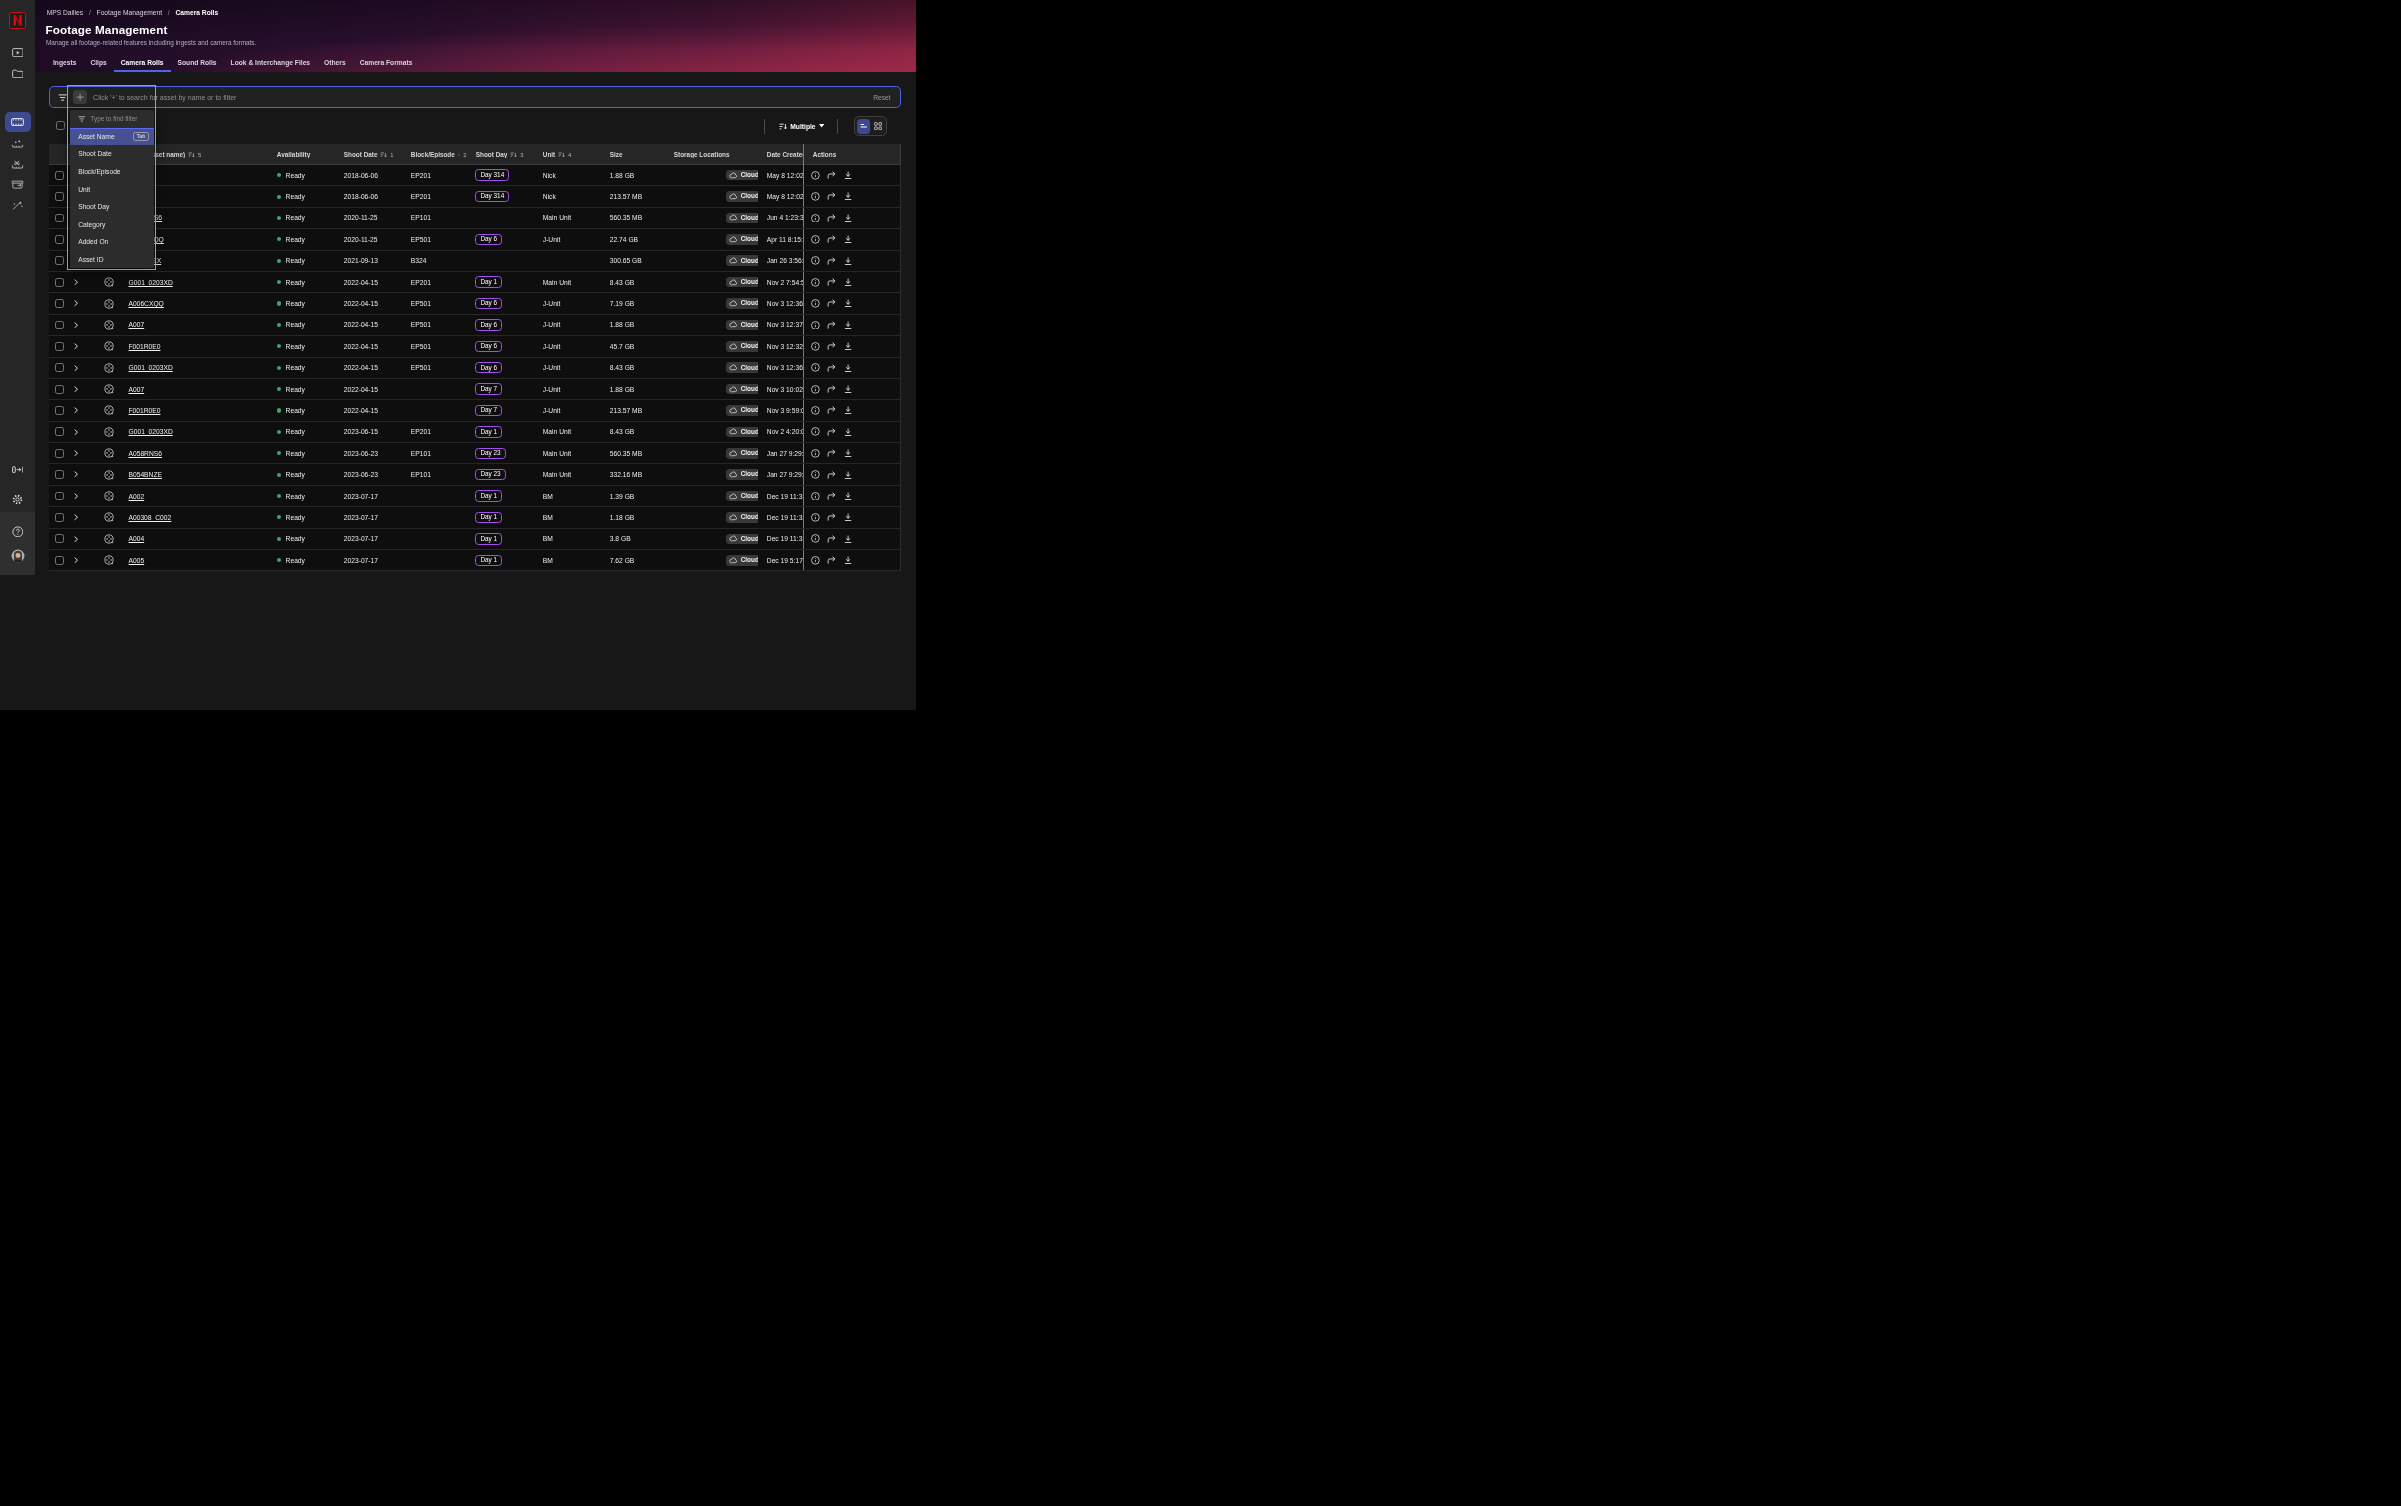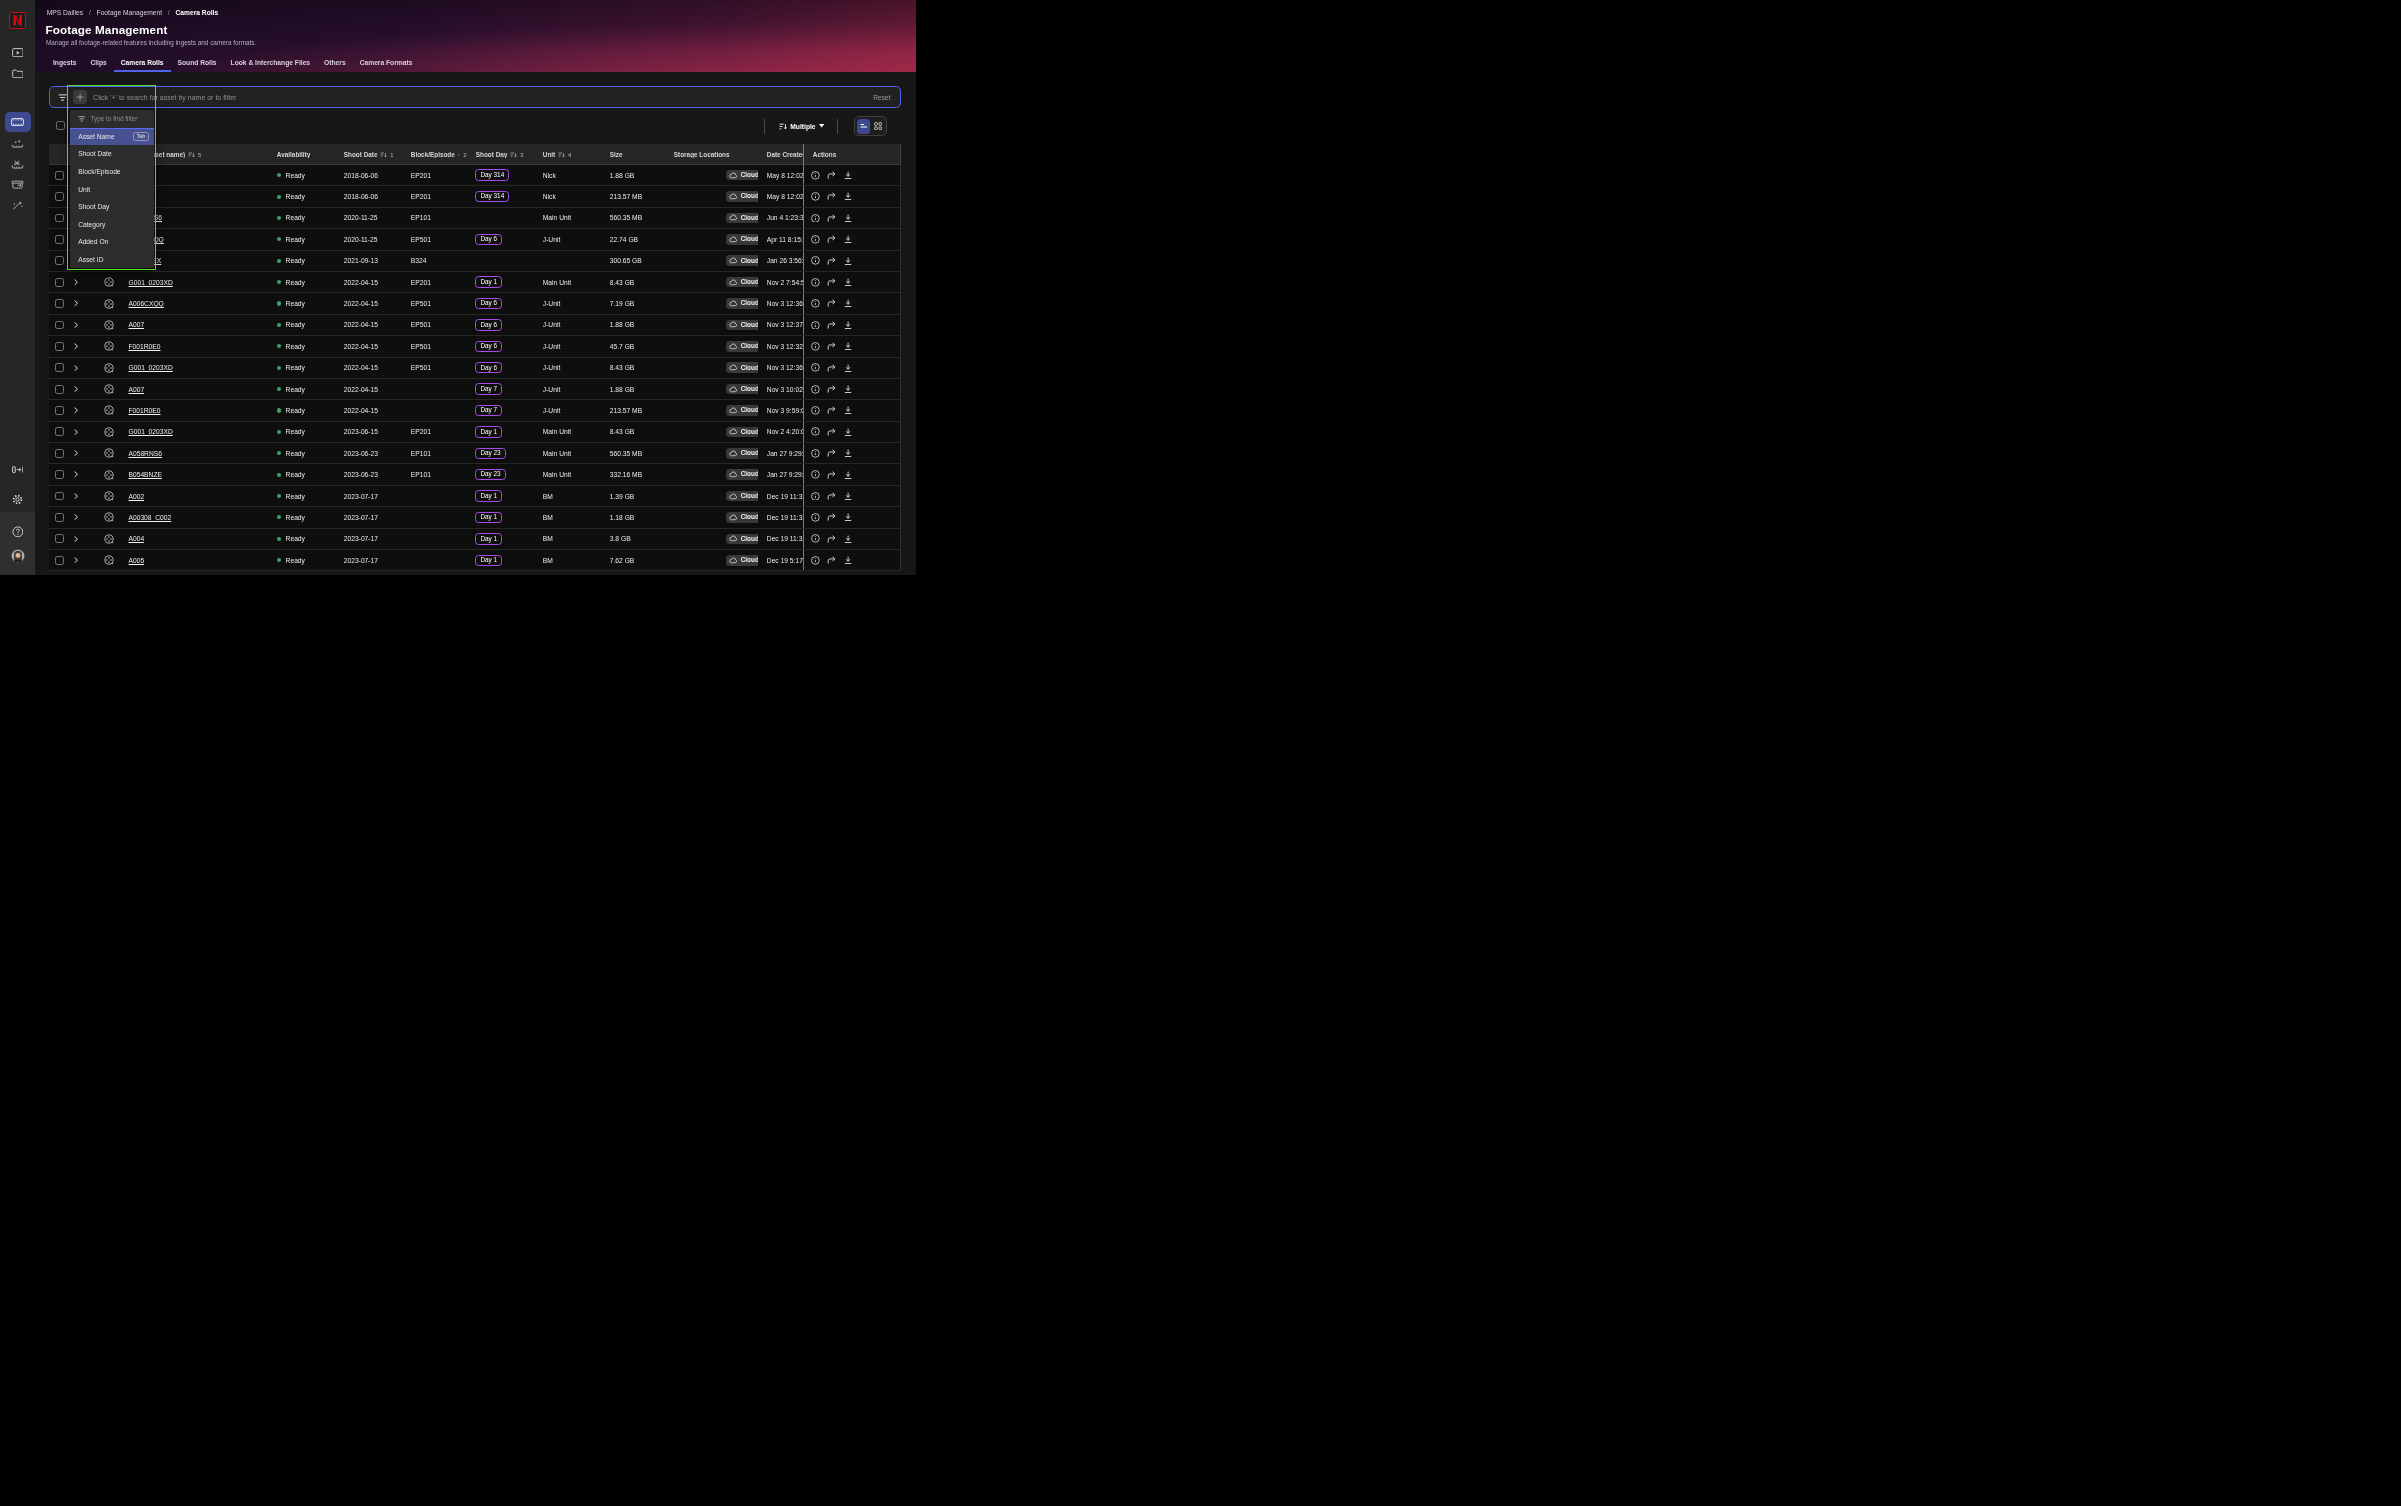--- a/index.html
+++ b/index.html
@@ -1,17 +1,17 @@
 <!DOCTYPE html>
 <html style="font-size:9.3px"><head>
 <meta charset="utf-8">
 <style>
   html,body{margin:0;padding:0;background:#000;}
   body{font-family:"Liberation Sans", sans-serif; -webkit-font-smoothing:antialiased;}
-  .app{position:relative;width:916px;height:575px;background:#171717;overflow:hidden;}
+  .app{position:relative;width:916px;height:710px;background:#171717;overflow:hidden;}
 
   
   .sidebar{position:absolute;left:0;top:0;width:35px;height:575px;background:#262626;z-index:60;}
   .sidebar .logo{position:absolute;left:8.8px;top:11.7px;width:17.5px;height:17.5px;border:1.2px solid #c11119;border-radius:2.3px;display:flex;align-items:center;justify-content:center;box-sizing:border-box;background:#1c1c1c;}
   .side-item{position:absolute;left:0;width:35px;height:18.7px;display:flex;align-items:center;justify-content:center;color:#cfcfcf;}
   .side-item svg{display:block;}
   .active-pill{position:absolute;left:4.7px;top:112px;width:26px;height:20px;background:#3e4a90;border-radius:4.7px;display:flex;align-items:center;justify-content:center;z-index:0;}
   .side-bottom-zone{position:absolute;left:0;top:512px;width:35px;height:63px;background:#2f2f2f;}
 
   

